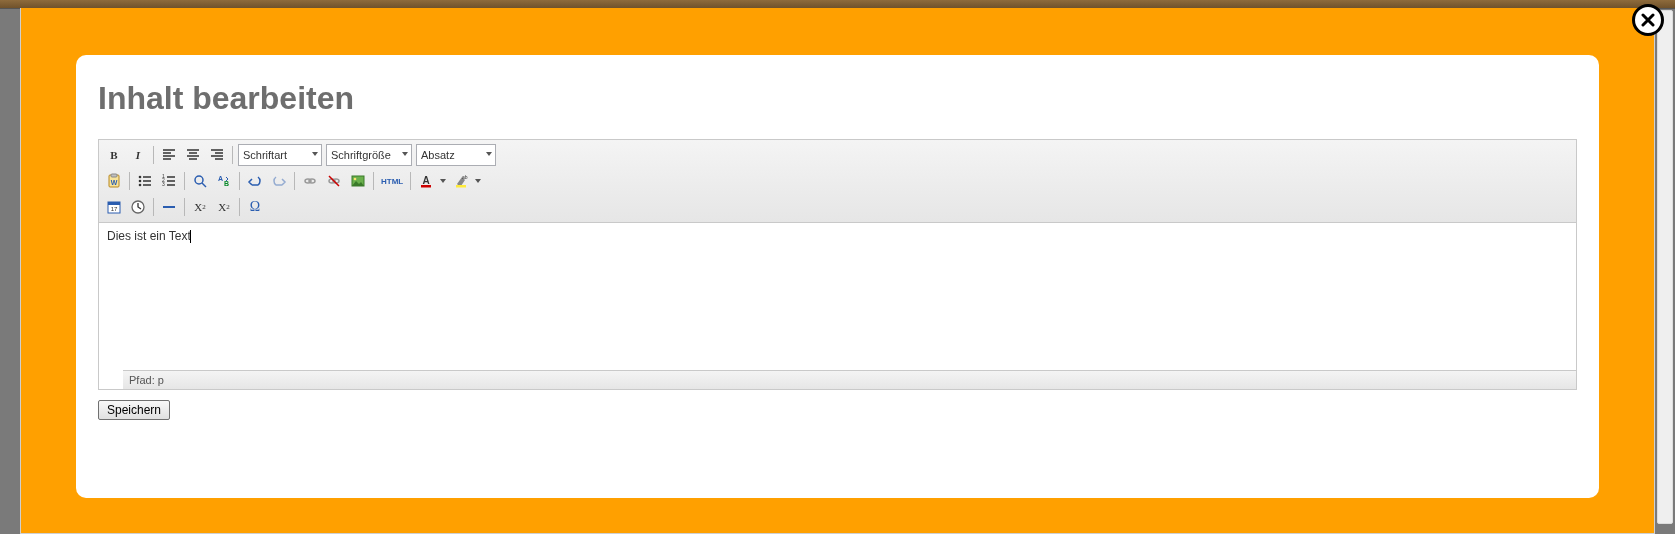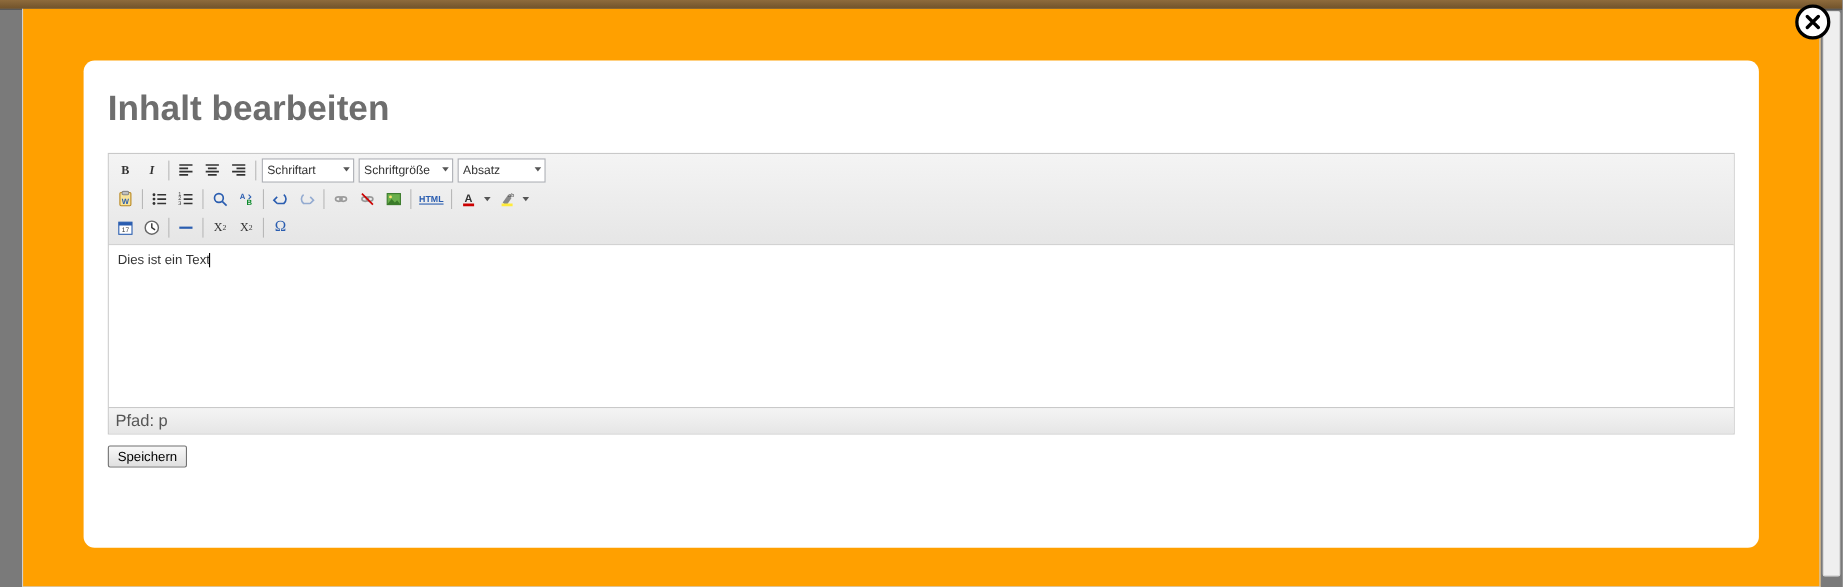--- a/index.html
+++ b/index.html
@@ -17,21 +17,21 @@
   .tb-select{height:20px;font-size:11px;border:1px solid #abadb3;background:#fff;display:flex;align-items:center;padding:0 14px 0 4px;margin:1px 2px;position:relative;color:#333;cursor:pointer;}
   .tb-select::after{content:"";position:absolute;right:3px;top:7px;border-left:3px solid transparent;border-right:3px solid transparent;border-top:4px solid #555;}
   .sel-font{width:64px;text-align:center;}
   .sel-size{width:66px;}
   .sel-fmt{width:60px;}
   .tb-split{display:flex;}
   .tb-split .arr{width:9px;display:flex;align-items:center;justify-content:center;}
   .tb-split .arr::after{content:"";border-left:3px solid transparent;border-right:3px solid transparent;border-top:4px solid #555;}
   .canvas{height:135px;background:#fff;padding:6px 8px;font-size:12px;color:#333;position:relative;}
   .caret{display:inline-block;width:1px;height:13px;background:#000;vertical-align:middle;margin-left:-1px;}
-  .statusbar{background:linear-gradient(#f4f4f4,#e6e6e6);border-top:1px solid #c9c9c9;font-size:15px;color:#555;padding:3px 6px;}
+  .statusbar{background:linear-gradient(#f4f4f4,#e6e6e6);border-top:1px solid #c9c9c9;font-size:11px;color:#555;padding:3px 6px;margin-left:24px;}
   .save-btn{margin-top:10px;padding:2px 8px;font-size:12px;border:1px solid #707070;border-radius:2px;background:linear-gradient(#f8f8f8,#e0e0e0);cursor:pointer;display:inline-block;}
   .close-btn{position:absolute;right:-10px;top:-4px;width:26px;height:26px;border-radius:50%;background:#fff;border:3px solid #000;display:flex;align-items:center;justify-content:center;cursor:pointer;z-index:10;}
   .close-btn svg{width:14px;height:14px;}
   .scroll{position:absolute;right:2px;top:10px;bottom:10px;width:14px;background:#efefef;border:1px solid #ddd;border-radius:2px;}
 </style>
 </head>
 <body>
 
 <div class="viewport">
   <div class="topbar"></div>
@@ -143,21 +143,21 @@
                 </svg>
               </div>
             <div class="tb-btn">
                 <svg viewBox="0 0 16 16">
                   <rect x="2" y="3" width="12" height="10" fill="#6ab04c" stroke="#3a7a2a"></rect>
                   <circle cx="5" cy="6" r="1.3" fill="#ffe270"></circle>
                   <path d="M2 13l4-5 3 3 2-2 3 4z" fill="#3a7a2a"></path>
                 </svg>
               </div>
             <div class="tb-sep"></div>
-            <div class="tb-btn" style="width:auto;padding:0 2px;font-size:8px;color:#2a5db0;font-weight:bold;letter-spacing:0;text-decoration:underline;">
+            <div class="tb-btn" style="width:auto;padding:0 2px;font-size:8px;color:#2a5db0;font-weight:bold;letter-spacing:0;">
                 <span>HTML</span>
               </div>
             <div class="tb-sep"></div>
             <div class="tb-split">
               <div class="tb-btn" style="margin-right:0;">
                   <svg viewBox="0 0 16 16">
                     <text x="8" y="11" font-size="10" text-anchor="middle" fill="#333" font-weight="bold">A</text>
                     <rect x="3" y="12" width="10" height="2.5" fill="#c00"></rect>
                   </svg>
                 </div>

